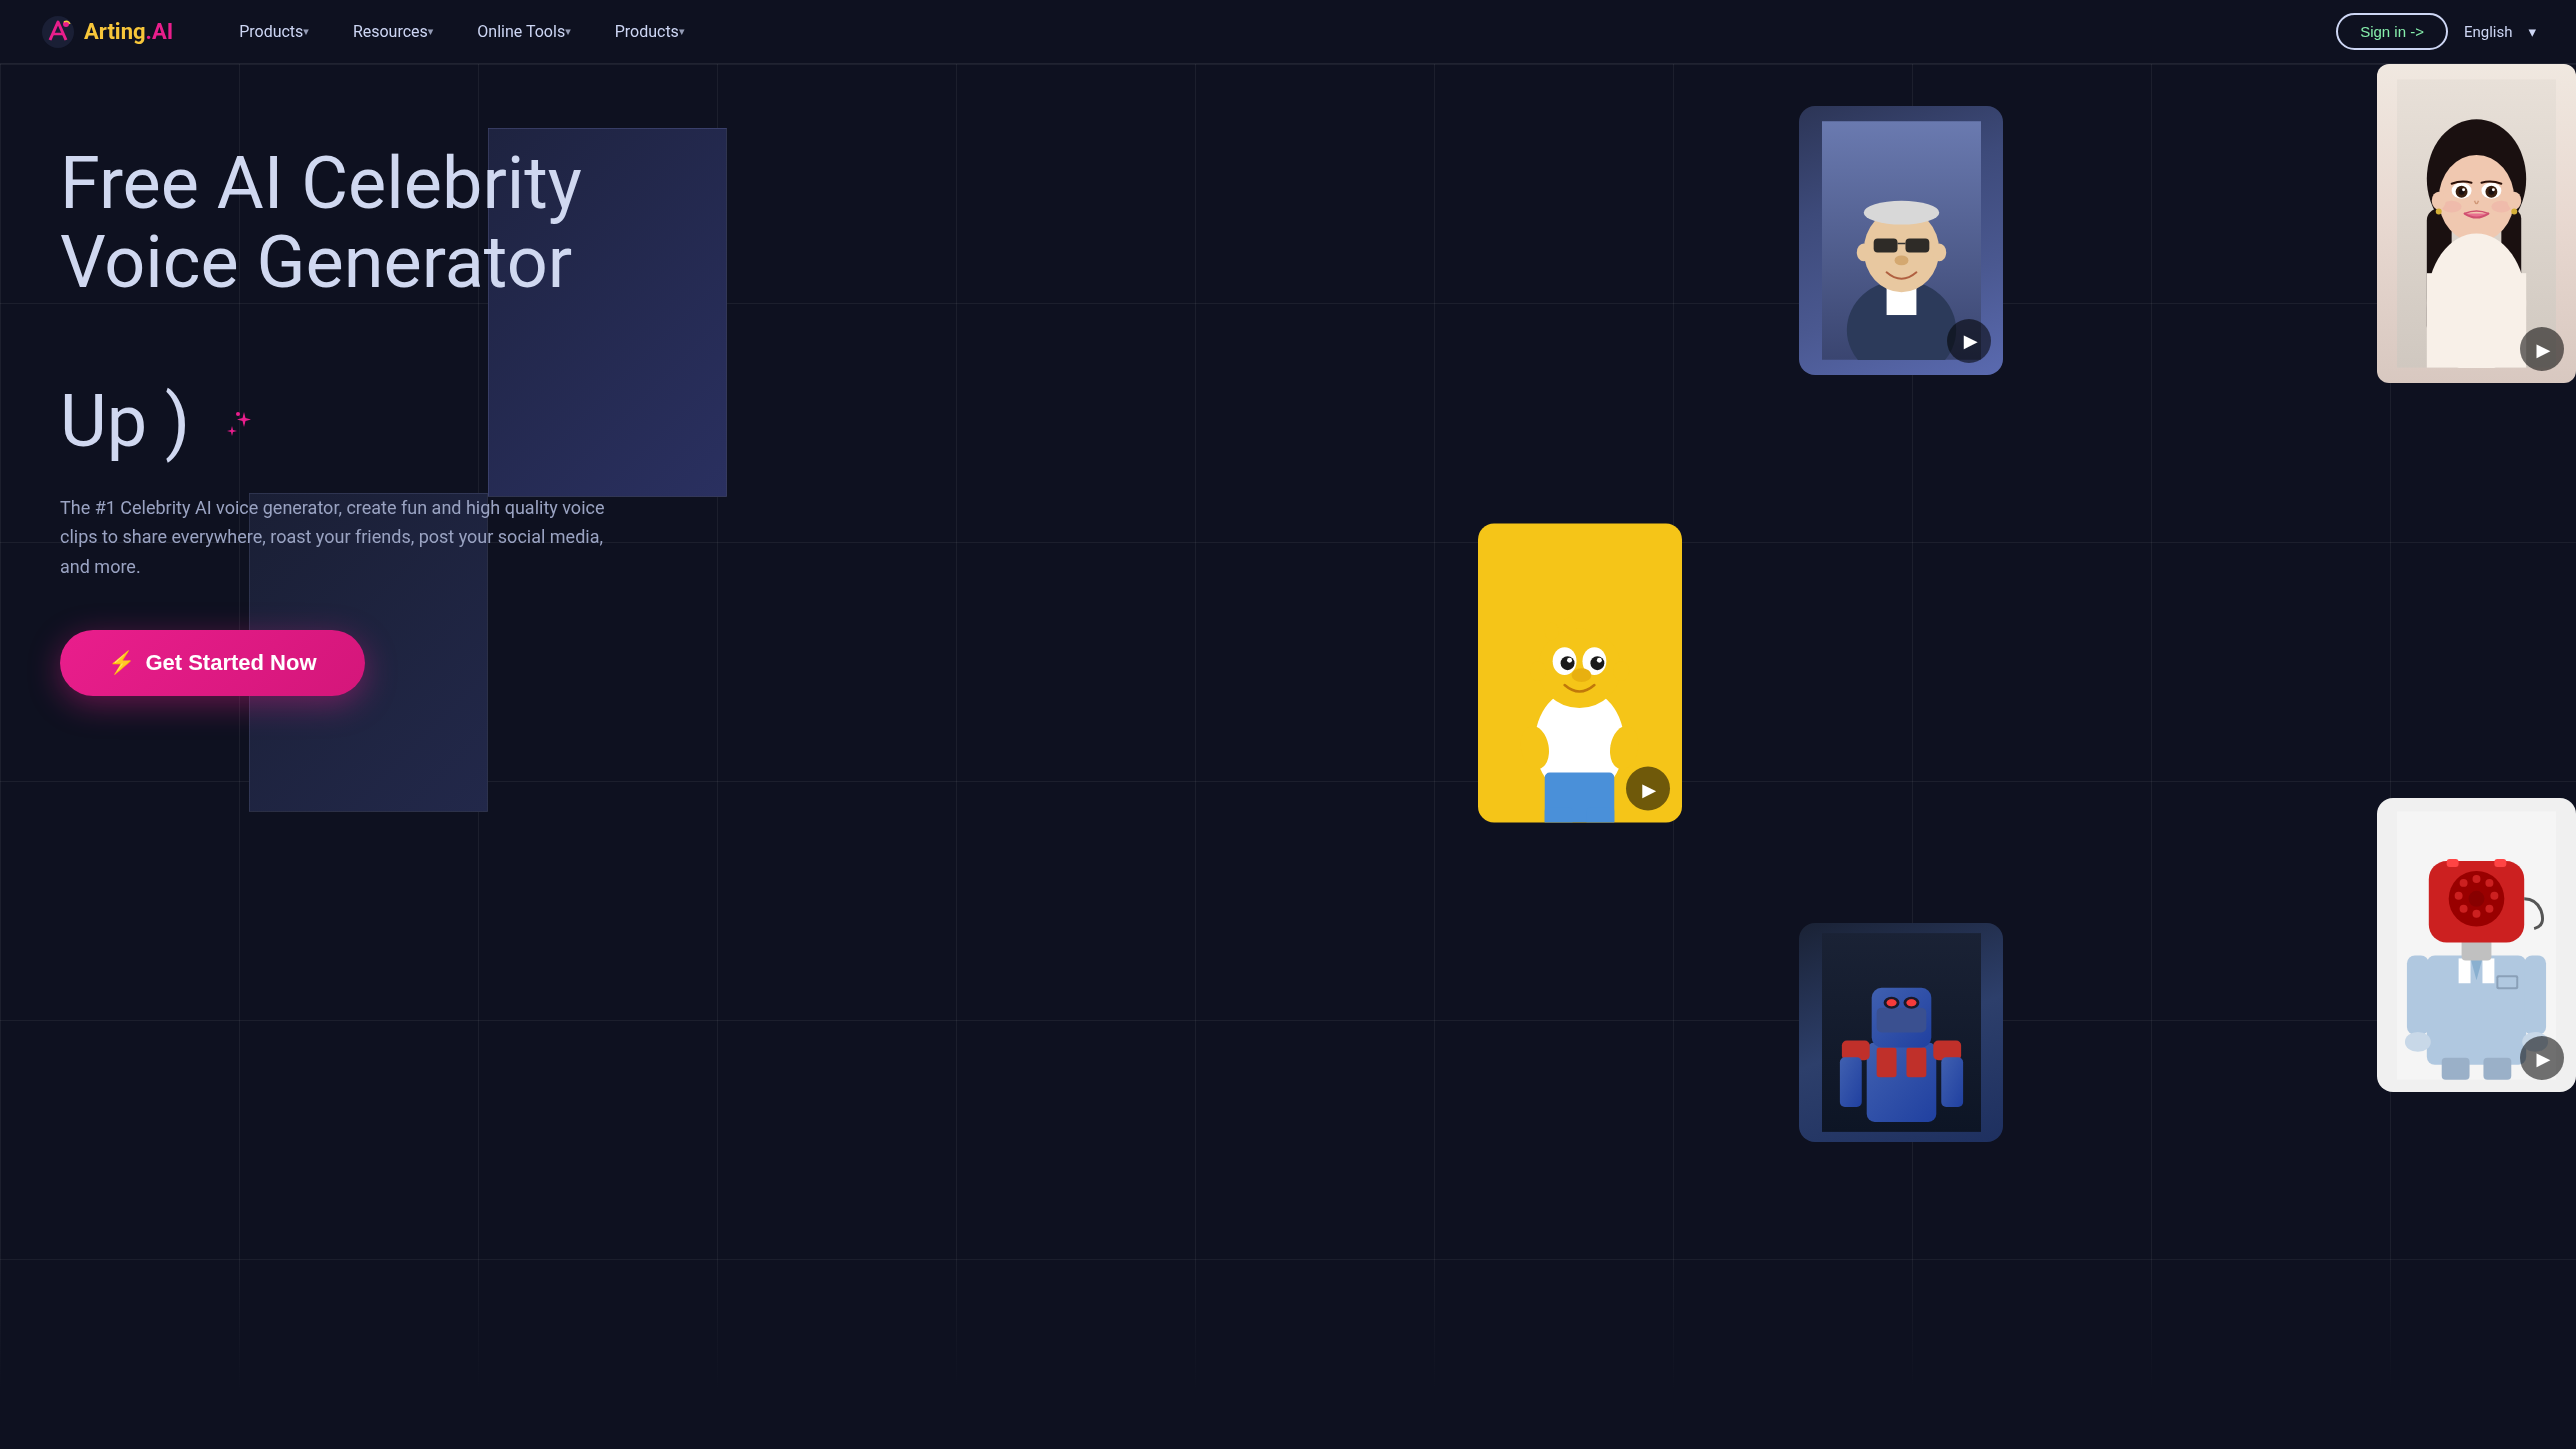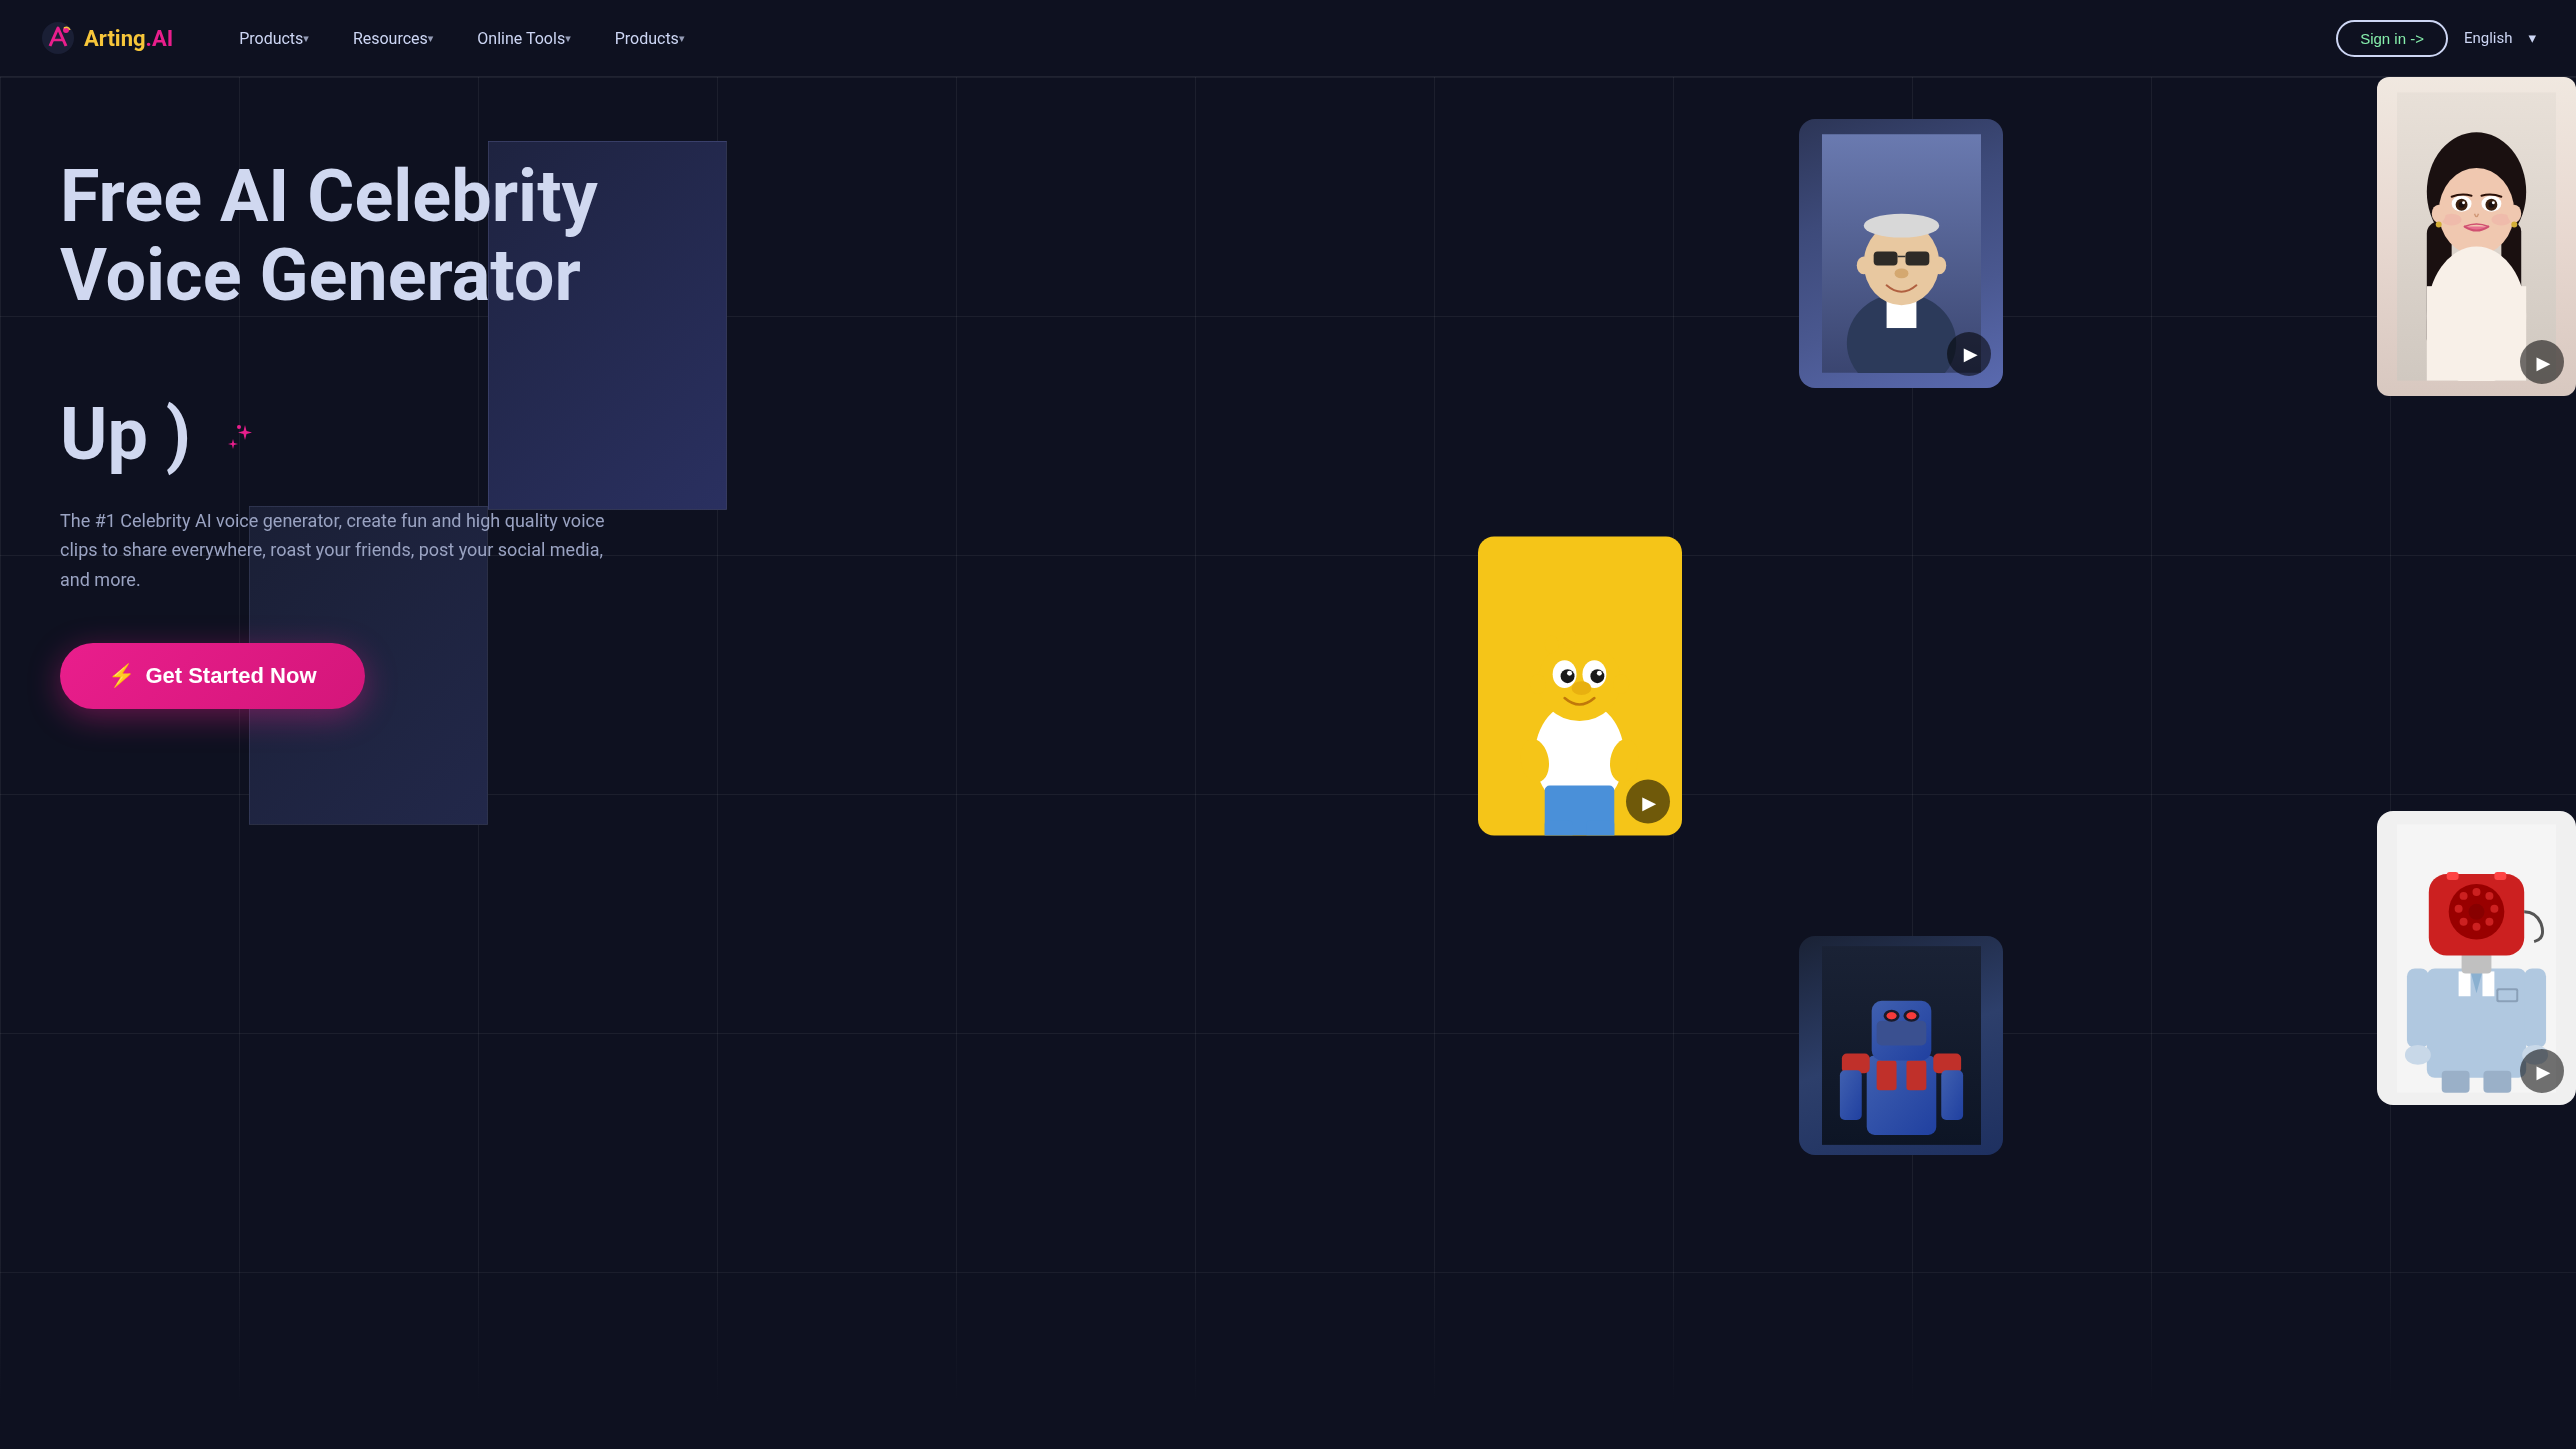--- a/index.html
+++ b/index.html
@@ -9,21 +9,21 @@
       color: #ffffff;
       overflow-x: hidden;
       min-height: 100vh;
     }
 
     
     .navbar {
       display: flex;
       align-items: center;
       padding: 12px 40px;
-      height: 77px;
+      height: 64px;
       border-bottom: 1px solid rgba(255,255,255,0.08);
       background: #0e1120;
       position: relative;
       z-index: 100;
     }
     .logo {
       display: flex;
       align-items: center;
       gap: 8px;
       margin-right: 48px;
@@ -117,21 +117,21 @@
       flex: 0 0 auto;
       width: 52%;
       padding: 80px 60px 60px 60px;
       display: flex;
       flex-direction: column;
       justify-content: flex-start;
     }
 
     .hero-title {
       font-size: 72px;
-      font-weight: 700;
+      font-weight: 400;
       line-height: 1.1;
       color: #d0d8f0;
       margin-bottom: 32px;
     }
     .hero-title .sparkles {
       display: inline-flex;
       align-items: center;
       gap: 2px;
       margin-left: 8px;
       vertical-align: middle;

